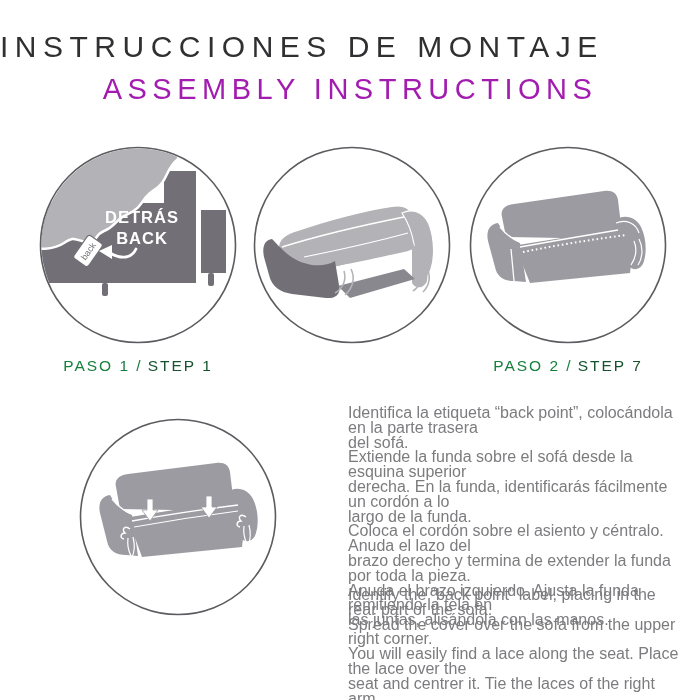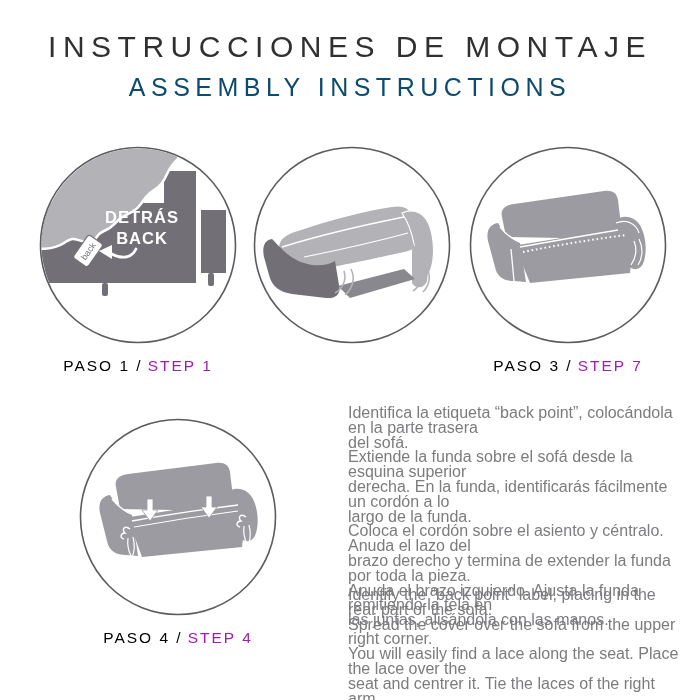--- a/index.html
+++ b/index.html
@@ -1,34 +1,34 @@
 <!DOCTYPE html>
 <html><head>
 <meta charset="utf-8">
 <style>
   html,body{margin:0;padding:0;background:#ffffff;}
   .page{position:relative;width:700px;height:700px;background:#ffffff;overflow:hidden;
         font-family:"Liberation Sans",sans-serif;}
-  .title-line1{position:absolute;top:30px;left:0;width:700px;text-align:center;
+  .title-line1{position:absolute;top:30px;left:0;width:700px;text-align:left;
         font-size:30px;letter-spacing:6.5px;color:#303032;font-weight:400;white-space:nowrap;}
   .title-line2{position:absolute;top:73px;left:0;width:700px;text-align:center;
-        font-size:25px;letter-spacing:5.5px;color:#0c4a6e;font-weight:400;white-space:nowrap;}
+        font-size:29px;letter-spacing:5.5px;color:#a21caf;font-weight:400;white-space:nowrap;}
   .circle-card{position:absolute;width:200px;height:200px;}
   .c1{left:38px;top:145px;}
   .c2{left:252px;top:145px;}
   .c3{left:468px;top:145px;}
   .c4{left:78px;top:417px;}
   .step-label{position:absolute;width:200px;text-align:center;font-size:15.5px;
         letter-spacing:2px;white-space:nowrap;color:#454547;}
   .l1{left:38px;top:357px;}
   .l2{left:252px;top:357px;}
   .l3{left:468px;top:357px;}
   .l4{left:78px;top:629px;}
-  .step-label .paso{color:#000000;margin-right:5px;}
-  .step-label .step{color:#a21caf;}
+  .step-label .paso{color:#15803d;margin-right:5px;}
+  .step-label .step{color:#14532d;}
   .instructions{position:absolute;left:348px;width:336px;font-size:16px;
         line-height:14.8px;color:#7c7c7f;white-space:pre-line;}
   .instructions.es{top:406px;}
   .instructions.en{top:588px;}
   svg{display:block;}
 </style>
 </head>
 <body>
 
 <div class="page">
@@ -136,24 +136,21 @@
         <path fill="#ffffff" stroke-width="0.8" d="M 69,82 L 75,82 L 75,93 L 80,93 L 72,104 L 64,93 L 69,93 Z" stroke="#9c9ba1"></path>
         <path fill="#ffffff" stroke-width="0.8" d="M 128,79 L 134,79 L 134,90 L 139,90 L 131,101 L 123,90 L 128,90 Z" stroke="#9c9ba1"></path>
       </g>
     </svg>
   </div>
 
   <div class="step-label l1">
     <span class="paso">PASO 1 /</span><span class="step">STEP 1</span>
   </div>
   <div class="step-label l3">
-    <span class="paso">PASO 3 /</span><span class="step">STEP 7</span>
-  </div>
-  <div class="step-label l4">
-    <span class="paso">PASO 4 /</span><span class="step">STEP 4</span>
+    <span class="paso">PASO 2 /</span><span class="step">STEP 7</span>
   </div>
 
   <div class="instructions es">Identifica la etiqueta “back point”, colocándola en la parte trasera
 del sofá.
 Extiende la funda sobre el sofá desde la esquina superior
 derecha. En la funda, identificarás fácilmente un cordón a lo
 largo de la funda.
 Coloca el cordón sobre el asiento y céntralo. Anuda el lazo del
 brazo derecho y termina de extender la funda por toda la pieza.
 Anuda el brazo izquierdo. Ajusta la funda remitiendo la tela en

